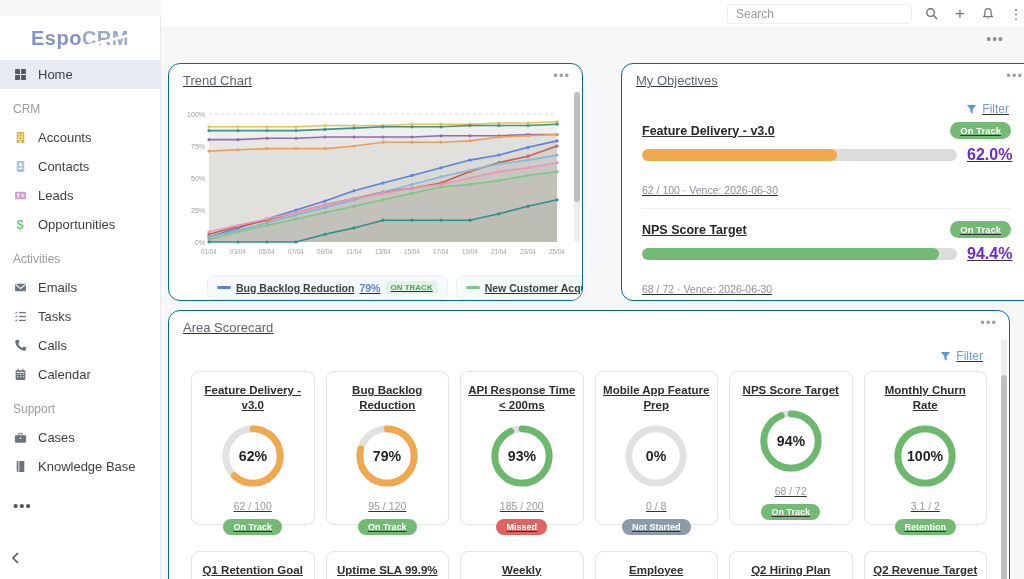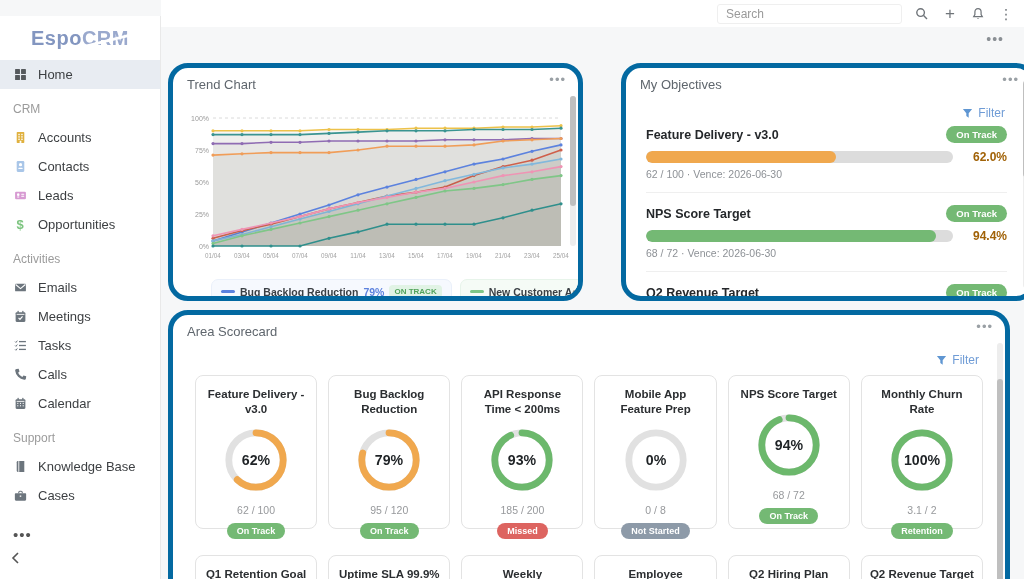--- a/index.html
+++ b/index.html
@@ -16,33 +16,33 @@
   .nav-item.active { background:#e8ecf2; }
   .nav-item .ni { width:14px; height:14px; margin-right:11px; display:flex; align-items:center; justify-content:center; }
   .nav-item .ni svg { width:13px; height:13px; }
   .dollar { color:#7cc47f; font-weight:bold; font-size:13px; }
   .nav-section { padding:13px 0 7px 13px; font-size:12px; color:#9b9b9b; }
   .nav-more { padding:16px 0 0 13px; color:#555; font-size:15px; letter-spacing:1px; cursor:pointer; }
   .collapse-btn { position:absolute; left:10px; bottom:10px; color:#555; cursor:pointer; }
   .collapse-btn svg { width:12px; height:14px; }
 
   
-  .topbar { position:absolute; left:161px; right:0; top:0; height:27px; background:#fff; display:flex; align-items:center; justify-content:flex-end; gap:12px; padding-right:10px; z-index:4; }
+  .topbar { position:absolute; left:161px; right:0; top:0; height:27px; background:#fff; display:flex; align-items:center; justify-content:flex-end; gap:12px; padding-right:0; z-index:4; }
   .search-input { width:185px; height:20px; border:1px solid #efefef; border-radius:3px; font-size:12px; padding:0 8px; color:#444; outline:none; font-family:inherit; }
   .search-input::placeholder { color:#9a9a9a; }
   .tb-icon { color:#6f7479; display:flex; align-items:center; justify-content:center; width:16px; height:16px; cursor:pointer; }
   .tb-icon svg { width:14px; height:14px; }
   .plus-glyph { font-size:17px; line-height:14px; color:#6f7479; font-weight:normal; }
   .vdots { font-size:14px; color:#6f7479; letter-spacing:0; }
 
   
   main { position:absolute; left:161px; top:27px; right:0; bottom:-60px; }
   .dash-menu { position:absolute; right:20px; top:8px; color:#8a8f94; font-size:14px; letter-spacing:1px; cursor:pointer; line-height:8px; }
 
-  .panel { position:absolute; background:#fff; border:5px solid #0369a1; border-radius:20px; overflow:hidden; }
+  .panel { position:absolute; background:#fff; border:1px solid #0369a1; border-radius:12px; overflow:hidden;text-decoration:underline; }
   .panel-head { padding:9px 14px 6px; font-size:13px; color:#5f666d; }
   .panel-menu { position:absolute; right:12px; top:4px; color:#9aa0a5; font-size:13px; letter-spacing:1px; cursor:pointer; }
   .vtrack { position:absolute; right:2px; width:6px; border-radius:3px; background:#ededed; }
   .vthumb { position:absolute; right:2px; width:6px; border-radius:3px; background:#bfbfbf; }
 
   #trend-panel { left:7px; top:36px; width:415px; height:238px; }
   #trend-svg { display:block; margin:8px 0 0 8px; }
   .legend-row { display:flex; gap:8px; margin:1px 0 0 38px; }
   .legend-pill { display:flex; align-items:center; gap:5px; border-radius:7px; padding:5px 9px; font-size:10.5px; font-weight:bold; color:#3a3f44; white-space:nowrap; }
   .legend-pill.lp0 { background:#f6f9fe; border:1px solid #eaf0fa; }
@@ -55,22 +55,22 @@
   .filter-row { display:flex; justify-content:flex-end; align-items:center; gap:5px; padding:8px 26px 6px 0; color:#6f9cd6; font-size:12px; cursor:pointer; }
   .filter-row svg { width:11px; height:11px; }
   .obj-list { padding:0 24px 0 20px; }
   .obj-head { display:flex; justify-content:space-between; align-items:center; }
   .obj-title { font-size:12.5px; font-weight:bold; color:#25282b; }
   .badge { color:#fff; font-size:9.5px; font-weight:bold; padding:3px 10px; border-radius:9px; }
   .badge.green { background:#74b974; }
   .obj-bar-row { display:flex; align-items:center; gap:10px; margin-top:7px; }
   .obj-track { flex:1; height:12px; background:#dcdcdc; border-radius:6px; overflow:hidden; }
   .obj-fill { height:100%; border-radius:6px; }
-  .obj-pct { width:44px; text-align:right; font-size:12px; font-weight:bold; color:#a16207; }
-  .obj-sub { margin-top:4px; font-size:10.5px; color:#8d9196; }
+  .obj-pct { width:44px; text-align:right; font-size:16px; font-weight:bold; color:#6d28d9; }
+  .obj-sub { margin-top:20px; font-size:10.5px; color:#8d9196; }
   .obj-div { border:none; border-top:1px solid #efefef; margin:12px 0 12px; }
 
   #area-panel { left:7px; top:283px; width:842px; height:330px; }
   .cards { display:grid; grid-template-columns:repeat(6,1fr); gap:26px 11px; padding:2px 22px 0 22px; }
   .card { background:#fff; border:1px solid #e3e3e3; border-radius:8px; height:154px; padding:11px 7px; display:flex; flex-direction:column; align-items:center; text-align:center; }
   .card-title { font-size:11.5px; font-weight:bold; color:#2b2e31; line-height:1.3; }
   .donut { width:68px; height:68px; margin-top:9px; }
   .donut svg { width:68px; height:68px; }
   .card-ratio { margin-top:10px; font-size:10.5px; color:#97999c; }
   .card-badge { margin-top:7px; color:#fff; font-size:9px; font-weight:bold; padding:3px 10px; border-radius:9px; }
@@ -146,32 +146,20 @@
   <div class="nav-section">Activities</div>
 
   <div class="nav-item">
     <span class="ni">
         <svg viewBox="0 0 12 12">
           <rect x="1" y="2.5" width="10" height="7" rx="0.8" fill="#6c757d"></rect>
           <polyline points="1.5,3.2 6,7 10.5,3.2" fill="none" stroke="#fff" stroke-width="1"></polyline>
         </svg>
       </span>
     <span>Emails</span>
-  </div>
-  <div class="nav-item">
-    <span class="ni">
-        <svg viewBox="0 0 12 12">
-          <rect x="1.5" y="2" width="9" height="9" rx="1" fill="#6c757d"></rect>
-          <rect x="3.2" y="0.8" width="1.2" height="2.2" rx="0.5" fill="#6c757d"></rect>
-          <rect x="7.6" y="0.8" width="1.2" height="2.2" rx="0.5" fill="#6c757d"></rect>
-          <rect x="2.4" y="3.6" width="7.2" height="0.8" fill="#fff"></rect>
-          <polyline points="4.2,7.3 5.5,8.6 7.9,5.9" fill="none" stroke="#fff" stroke-width="1.1"></polyline>
-        </svg>
-      </span>
-    <span>Meetings</span>
   </div>
   <div class="nav-item">
     <span class="ni">
         <svg viewBox="0 0 12 12">
           <g stroke="#6c757d" stroke-width="1.2" fill="none">
             <line x1="4.6" y1="2.4" x2="11" y2="2.4"></line>
             <line x1="4.6" y1="6" x2="11" y2="6"></line>
             <line x1="4.6" y1="9.6" x2="11" y2="9.6"></line>
           </g>
           <g stroke="#6c757d" stroke-width="0.9" fill="none">
@@ -209,35 +197,35 @@
         </svg>
       </span>
     <span>Calendar</span>
   </div>
 
   <div class="nav-section">Support</div>
 
   <div class="nav-item">
     <span class="ni">
         <svg viewBox="0 0 12 12">
-          <path d="M2.5 2a1 1 0 011-1H9.5v10H3.5a1 1 0 01-1-1z" fill="#6c757d"></path>
-          <line x1="4.4" y1="1" x2="4.4" y2="11" stroke="#fff" stroke-width="0.8"></line>
-        </svg>
-      </span>
-    <span>Knowledge Base</span>
-  </div>
-  <div class="nav-item">
-    <span class="ni">
-        <svg viewBox="0 0 12 12">
           <path d="M1.5 4h9a.7.7 0 01.7.7v5.1a1 1 0 01-1 1h-8.4a1 1 0 01-1-1V4.7A.7.7 0 011.5 4z" fill="#6c757d"></path>
           <path d="M4.4 4V3a1 1 0 011-1h1.2a1 1 0 011 1v1" fill="none" stroke="#6c757d" stroke-width="1"></path>
           <rect x="5.3" y="6" width="1.4" height="1.2" fill="#fff"></rect>
         </svg>
       </span>
     <span>Cases</span>
+  </div>
+  <div class="nav-item">
+    <span class="ni">
+        <svg viewBox="0 0 12 12">
+          <path d="M2.5 2a1 1 0 011-1H9.5v10H3.5a1 1 0 01-1-1z" fill="#6c757d"></path>
+          <line x1="4.4" y1="1" x2="4.4" y2="11" stroke="#fff" stroke-width="0.8"></line>
+        </svg>
+      </span>
+    <span>Knowledge Base</span>
   </div>
 
   <div class="nav-more">•••</div>
   <div class="collapse-btn"><svg viewBox="0 0 12 14">
         <polyline points="8,2 3,7 8,12" fill="none" stroke="#555" stroke-width="1.6"></polyline>
       </svg></div>
 </nav>
 
 <header class="topbar">
   <input class="search-input" type="text" placeholder="Search" style="">

